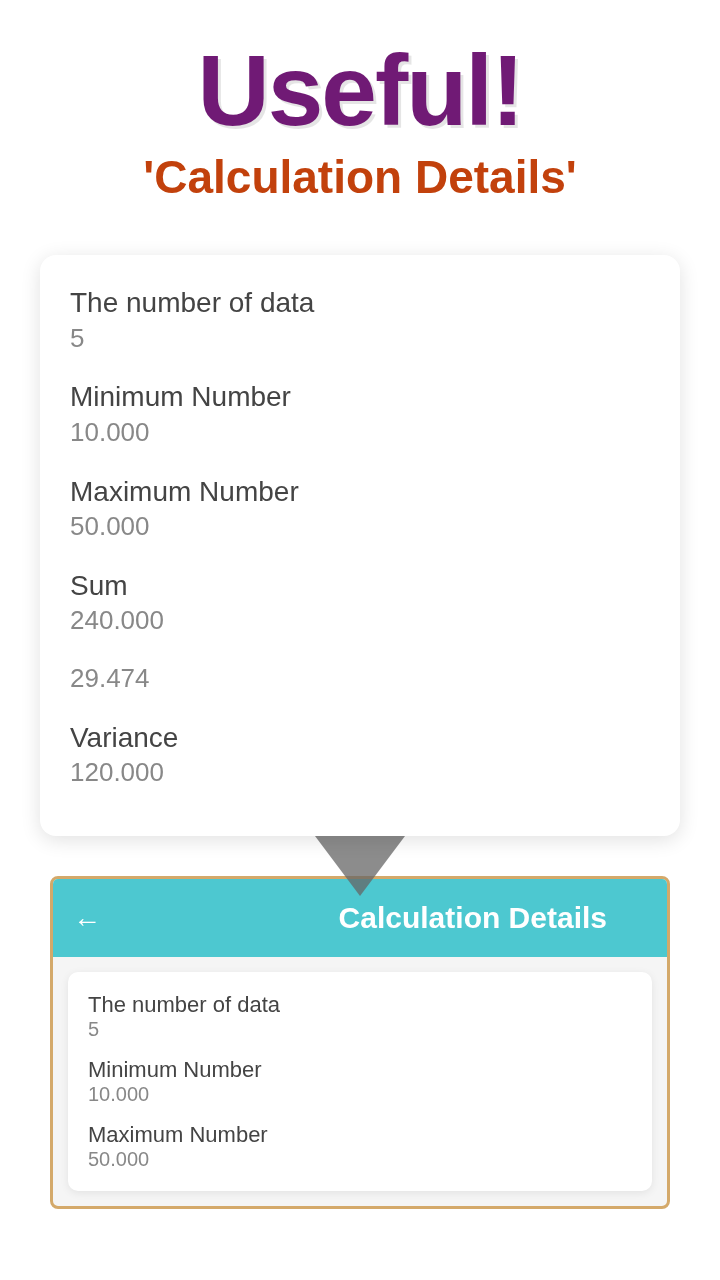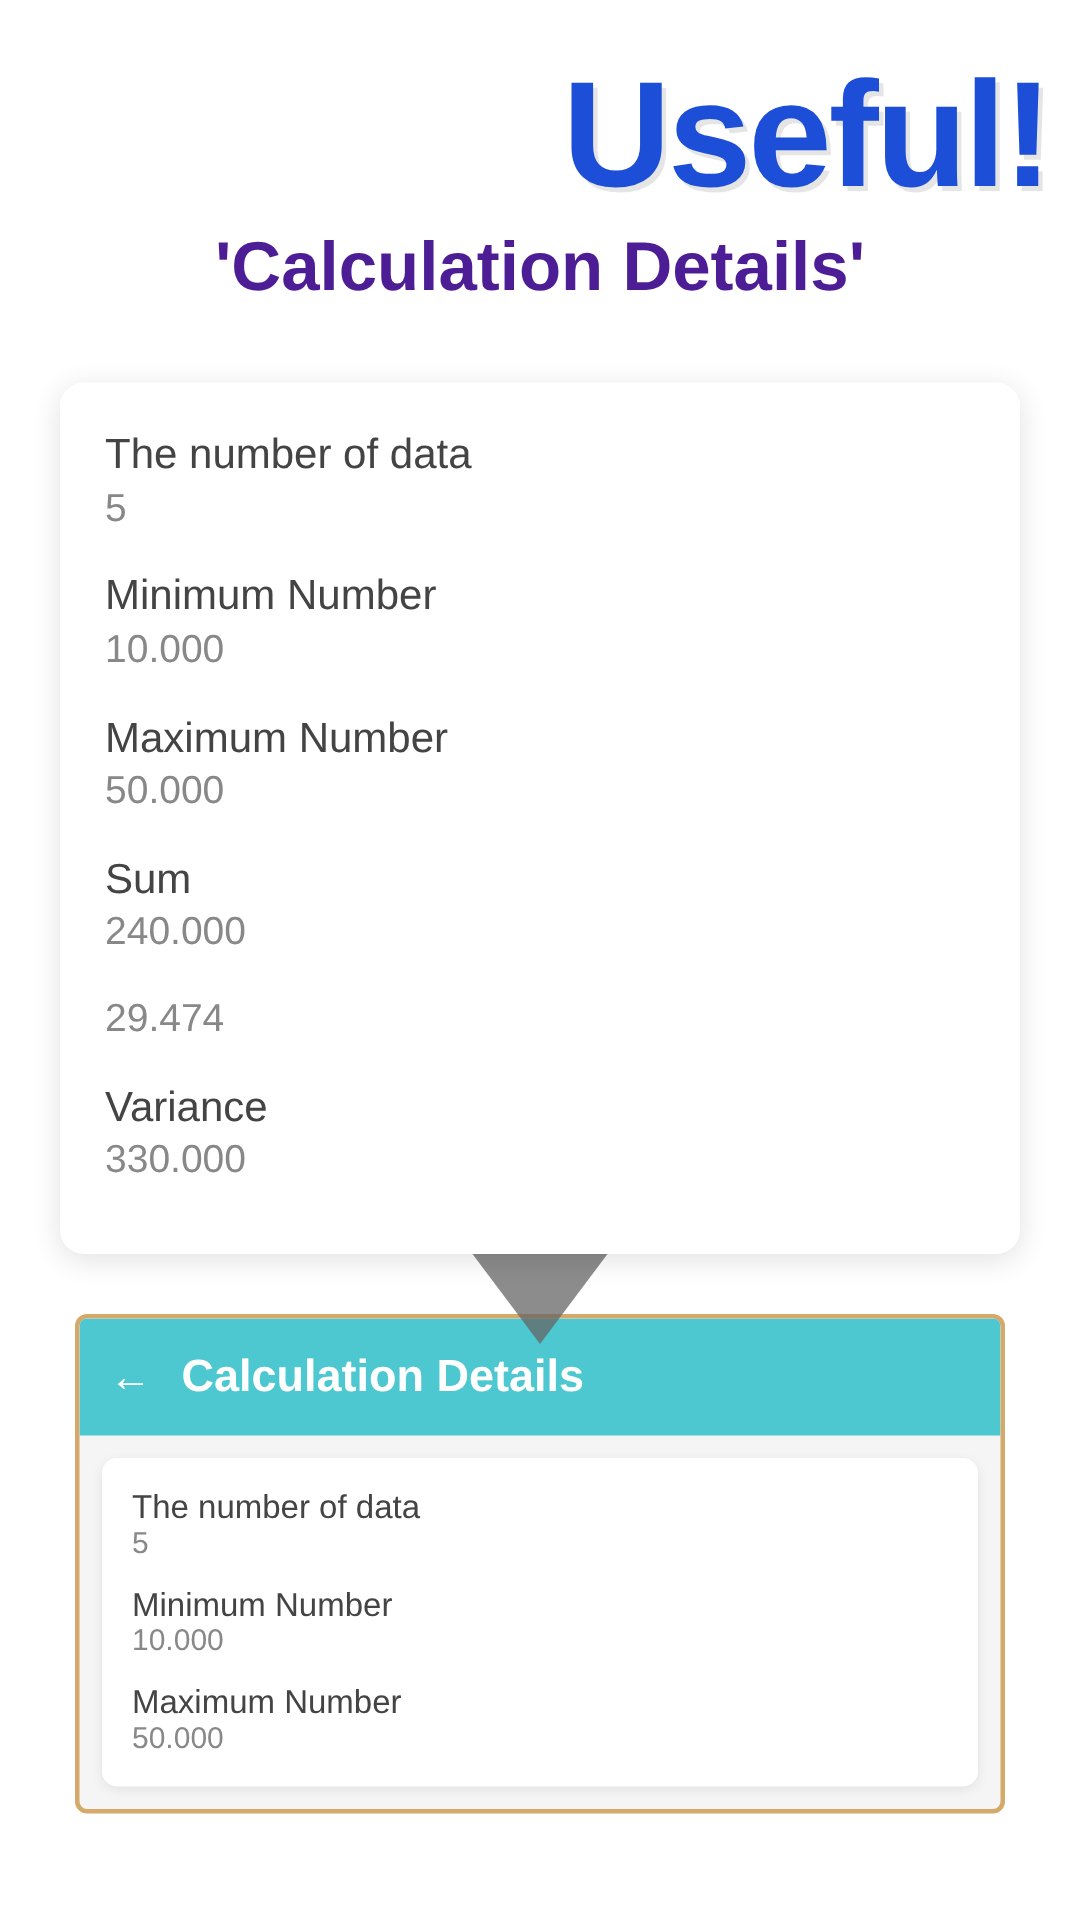--- a/index.html
+++ b/index.html
@@ -17,31 +17,30 @@
     }
 
     .top-section {
       padding: 40px 20px 20px 20px;
       text-align: center;
     }
 
     .headline {
       font-size: 100px;
       font-weight: 900;
-      color: #1d4ed8;
+      color: #701a75;
       line-height: 1.0;
       letter-spacing: -2px;
       text-shadow: 3px 3px 0px rgba(0,0,0,0.1);
-      text-align: right;
     }
 
     .subtitle {
       font-size: 46px;
       font-weight: 900;
-      color: #4c1d95;
+      color: #c2410c;
       line-height: 1.2;
       margin-top: 10px;
     }
 
     .card-container {
       margin: 30px 40px 0 40px;
       background: #ffffff;
       border-radius: 16px;
       box-shadow: 0 4px 20px rgba(0,0,0,0.12);
       padding: 30px 30px 30px 30px;
@@ -111,21 +110,21 @@
       color: white;
       font-size: 28px;
       font-weight: bold;
     }
 
     .phone-header-title {
       font-size: 30px;
       font-weight: 600;
       color: white;
       flex: 1;
-      text-align: left;
+      text-align: right;
       margin-right: 40px;
     }
 
     .phone-content {
       background: white;
       margin: 15px;
       border-radius: 10px;
       padding: 20px 20px;
       box-shadow: 0 2px 8px rgba(0,0,0,0.08);
     }
@@ -173,21 +172,21 @@
   </div>
   <div class="stat-item">
     <div class="stat-label">Sum</div>
     <div class="stat-value">240.000</div>
   </div>
   <div class="stat-item">
     <div class="stat-value">29.474</div>
   </div>
   <div class="stat-item">
     <div class="stat-label">Variance</div>
-    <div class="stat-value">330.000</div>
+    <div class="stat-value">120.000</div>
   </div>
 </div>
 
 <div class="arrow-section">
   <div class="arrow-down"></div>
 </div>
 
 <div class="phone-mockup">
   <div class="phone-header">
     <span class="back-arrow">←</span>

